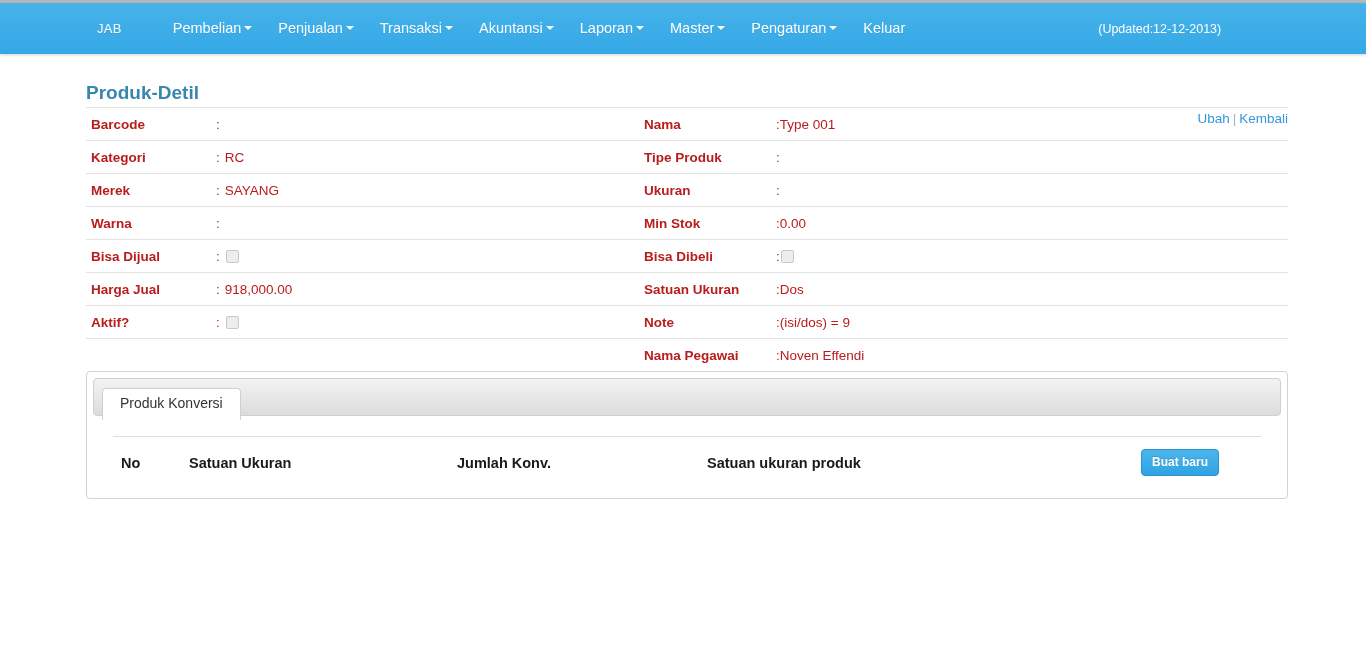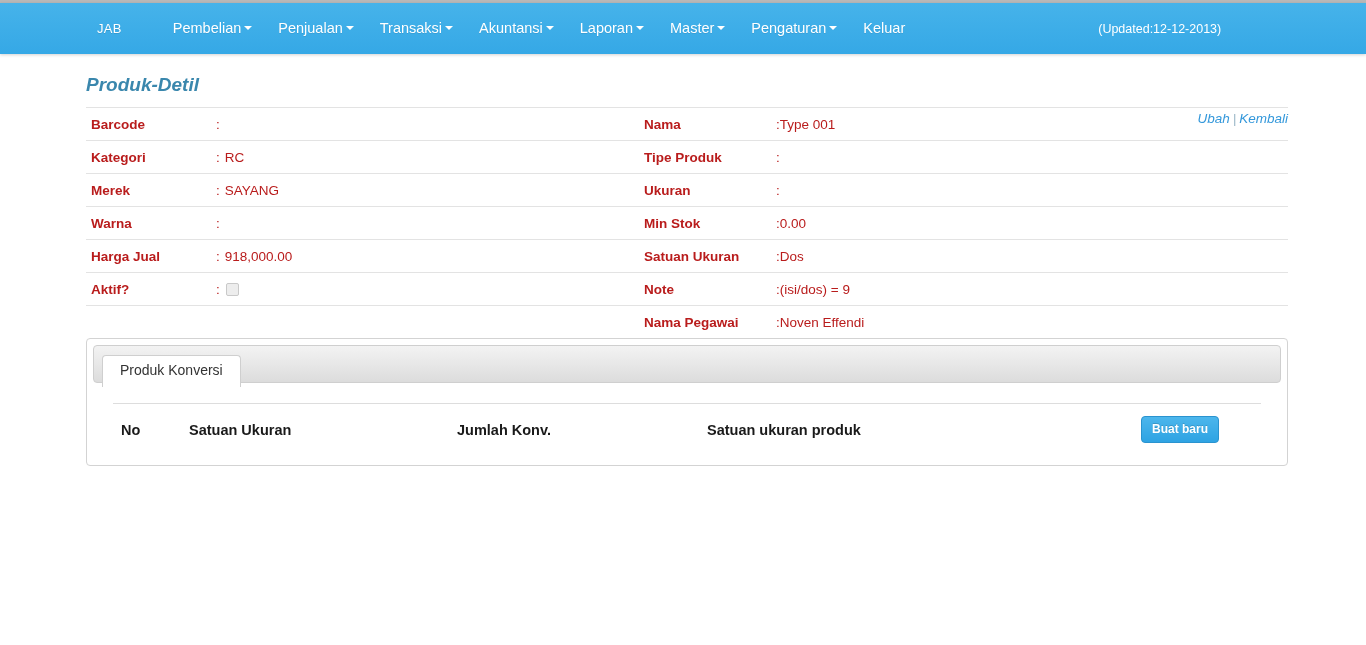--- a/index.html
+++ b/index.html
@@ -86,22 +86,21 @@
   .container {
     margin: 0 auto;
     width: 1210px;
     padding-left: 8px;
     position: relative;
   }
 
   .title-row {
     position: relative;
     height: 50px;
-    padding-top: 20px;
-    font-style: italic;
+    padding-top: 28px;
   }
   .page-title {
     color: #3a87ad;
     font-size: 19px;
     font-weight: bold;
     margin: 0;
     display: inline-block;
   }
   .action-links {
     position: absolute;
@@ -288,20 +287,26 @@
           <td class="lbl">Merek</td>
           <td class="val"><span class="colon">:</span><span>SAYANG</span></td>
           <td class="lbl-r">Ukuran</td>
           <td class="val-r"><span class="colon">:</span><span></span></td>
         </tr>
         <tr>
           <td class="lbl">Warna</td>
           <td class="val"><span class="colon">:</span><span></span></td>
           <td class="lbl-r">Min Stok</td>
           <td class="val-r"><span class="colon">:</span><span>0.00</span></td>
+        </tr>
+        <tr>
+          <td class="lbl">Bisa Dijual</td>
+          <td class="val"><span class="colon">:</span><span class="cb"></span></td>
+          <td class="lbl-r">Bisa Dibeli</td>
+          <td class="val-r"><span class="colon">:</span><span class="cb"></span></td>
         </tr>
         <tr>
           <td class="lbl">Harga Jual</td>
           <td class="val"><span class="colon">:</span><span>918,000.00</span></td>
           <td class="lbl-r">Satuan Ukuran</td>
           <td class="val-r"><span class="colon">:</span><span>Dos</span></td>
         </tr>
         <tr>
           <td class="lbl">Aktif?</td>
           <td class="val"><span class="colon">:</span><span class="cb"></span></td>

